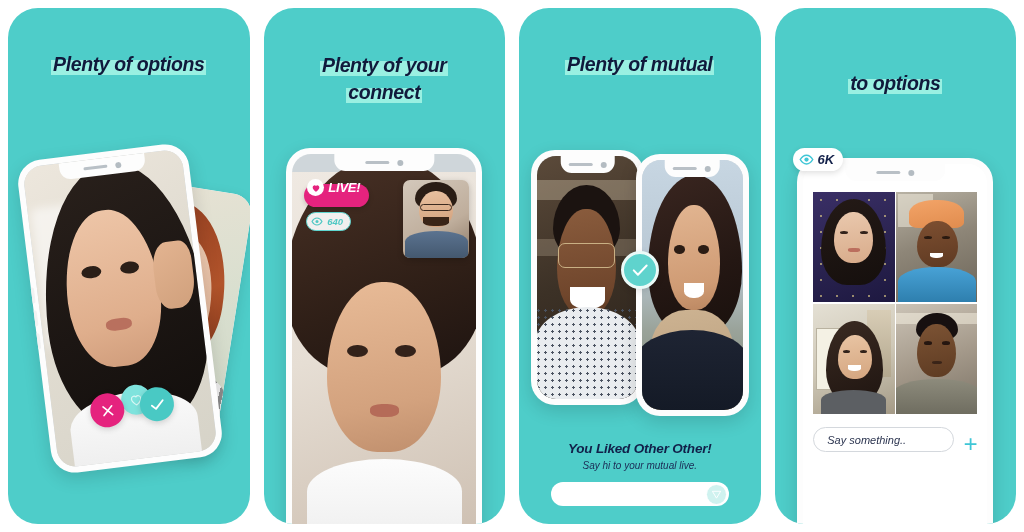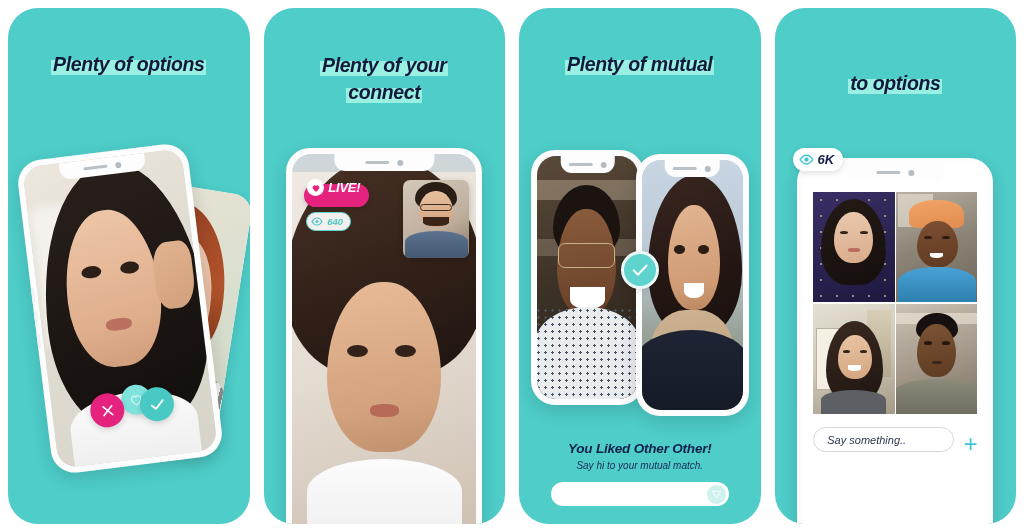--- a/index.html
+++ b/index.html
@@ -431,21 +431,21 @@
     </div>
 
     <div class="match-check">
       <svg width="20" height="20" viewBox="0 0 24 24">
         <path d="M4.5 12.5l5 5.2L20 6.6" fill="none" stroke="#fff" stroke-width="2.4" stroke-linecap="round" stroke-linejoin="round"></path>
       </svg>
     </div>
 
     <div class="p3-foot">
       <h3>You Liked Other Other!</h3>
-      <p>Say hi to your mutual match.</p>
+      <p>Say hi to your mutual live.</p>
       <div class="p3-input">
         <span></span>
         <span class="send-circ">
           <svg width="11" height="11" viewBox="0 0 24 24">
             <path d="M3 5h18L12 20 3 5z" fill="none" stroke="#ffffff" stroke-width="2" stroke-linejoin="round"></path>
           </svg>
         </span>
       </div>
     </div>
   </section>

